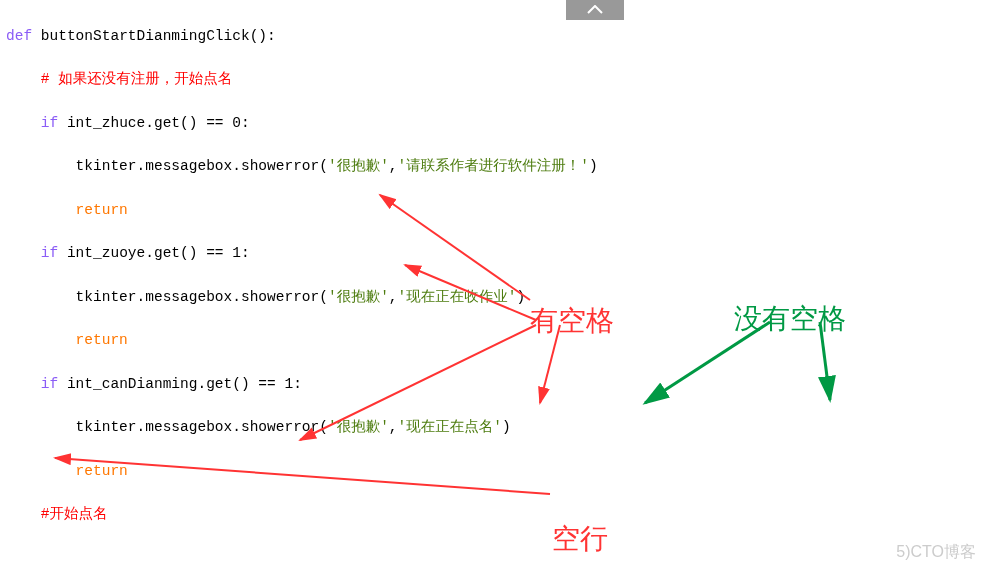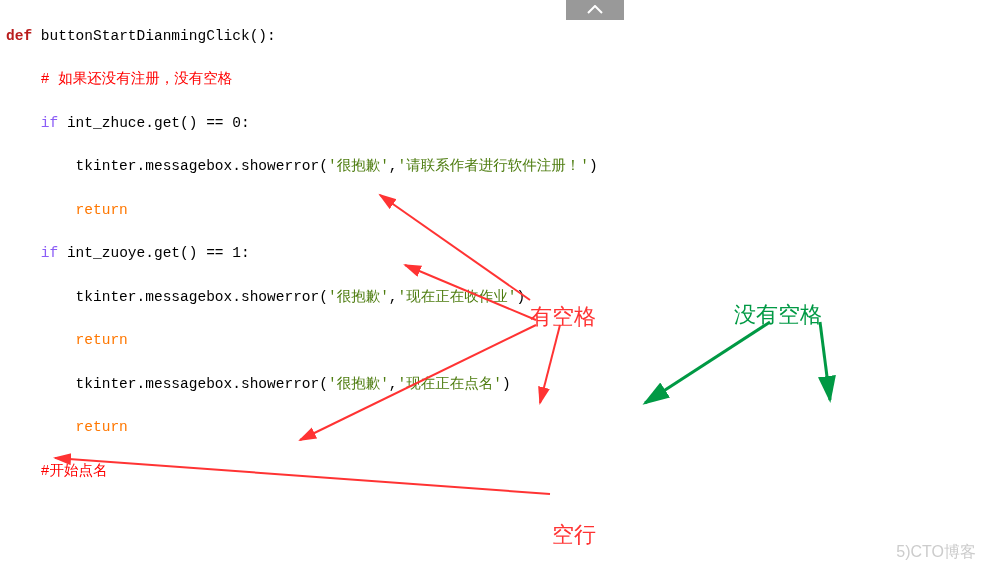--- a/index.html
+++ b/index.html
@@ -10,21 +10,21 @@
       font-size: 14.5px;
       line-height: 1.5;
       background: #fff;
       position: relative;
       overflow: hidden;
     }
     .code-area {
       padding: 4px 0 0 6px;
       white-space: pre;
     }
-    .kw-def { color: #b91c1c; font-weight: bold; }
+    .kw-def { color: #8b5cf6; }
     .kw-if { color: #8b5cf6; }
     .kw-return { color: #FF7700; text-align: center; }
     .comment { color: #FF0000; }
     .string { color: #4d7c0f; }
     .plain { color: #000; }
     .line { display: block; }
     
     .top-btn {
       position: absolute;
       top: 0;
@@ -34,21 +34,21 @@
       background: #999;
       display: flex;
       align-items: center;
       justify-content: center;
     }
     .top-btn svg { display: block; }
     
     .annotation {
       position: absolute;
       font-family: "SimSun", serif;
-      font-size: 22px;
+      font-size: 28px;
       font-weight: normal;
     }
     .anno-red { color: #FF3333; }
     .anno-green { color: #009944; text-align: center; }
     
     .arrows { position: absolute; top: 0; left: 0; pointer-events: none; }
     
     .watermark {
       position: absolute;
       bottom: 6px;
@@ -62,27 +62,28 @@
 <body>
 
 <div class="top-btn">
   <svg width="16" height="10" viewBox="0 0 16 10">
       <path d="M1 8 L8 1 L15 8" stroke="#fff" stroke-width="2" fill="none"></path>
     </svg>
 </div>
 
 <div class="code-area">
 <span class="line"><span class="kw-def">def </span><span class="plain">buttonStartDianmingClick():</span></span>
-<span class="line"><span class="comment">    # 如果还没有注册，没有空格</span></span>
+<span class="line"><span class="comment">    # 如果还没有注册，开始点名</span></span>
 <span class="line"><span class="kw-if">    if </span><span class="plain">int_zhuce.get() == 0:</span></span>
 <span class="line"><span class="plain">        tkinter.messagebox.showerror(</span><span class="string">'很抱歉'</span><span class="plain">,</span><span class="string">'请联系作者进行软件注册！'</span><span class="plain">)</span></span>
 <span class="line"><span class="kw-return">        return</span></span>
 <span class="line"><span class="kw-if">    if </span><span class="plain">int_zuoye.get() == 1:</span></span>
 <span class="line"><span class="plain">        tkinter.messagebox.showerror(</span><span class="string">'很抱歉'</span><span class="plain">,</span><span class="string">'现在正在收作业'</span><span class="plain">)</span></span>
 <span class="line"><span class="kw-return">        return</span></span>
+<span class="line"><span class="kw-if">    if </span><span class="plain">int_canDianming.get() == 1:</span></span>
 <span class="line"><span class="plain">        tkinter.messagebox.showerror(</span><span class="string">'很抱歉'</span><span class="plain">,</span><span class="string">'现在正在点名'</span><span class="plain">)</span></span>
 <span class="line"><span class="kw-return">        return</span></span>
 <span class="line"><span class="comment">    #开始点名</span></span>
 
 
 
 
 
 
 

